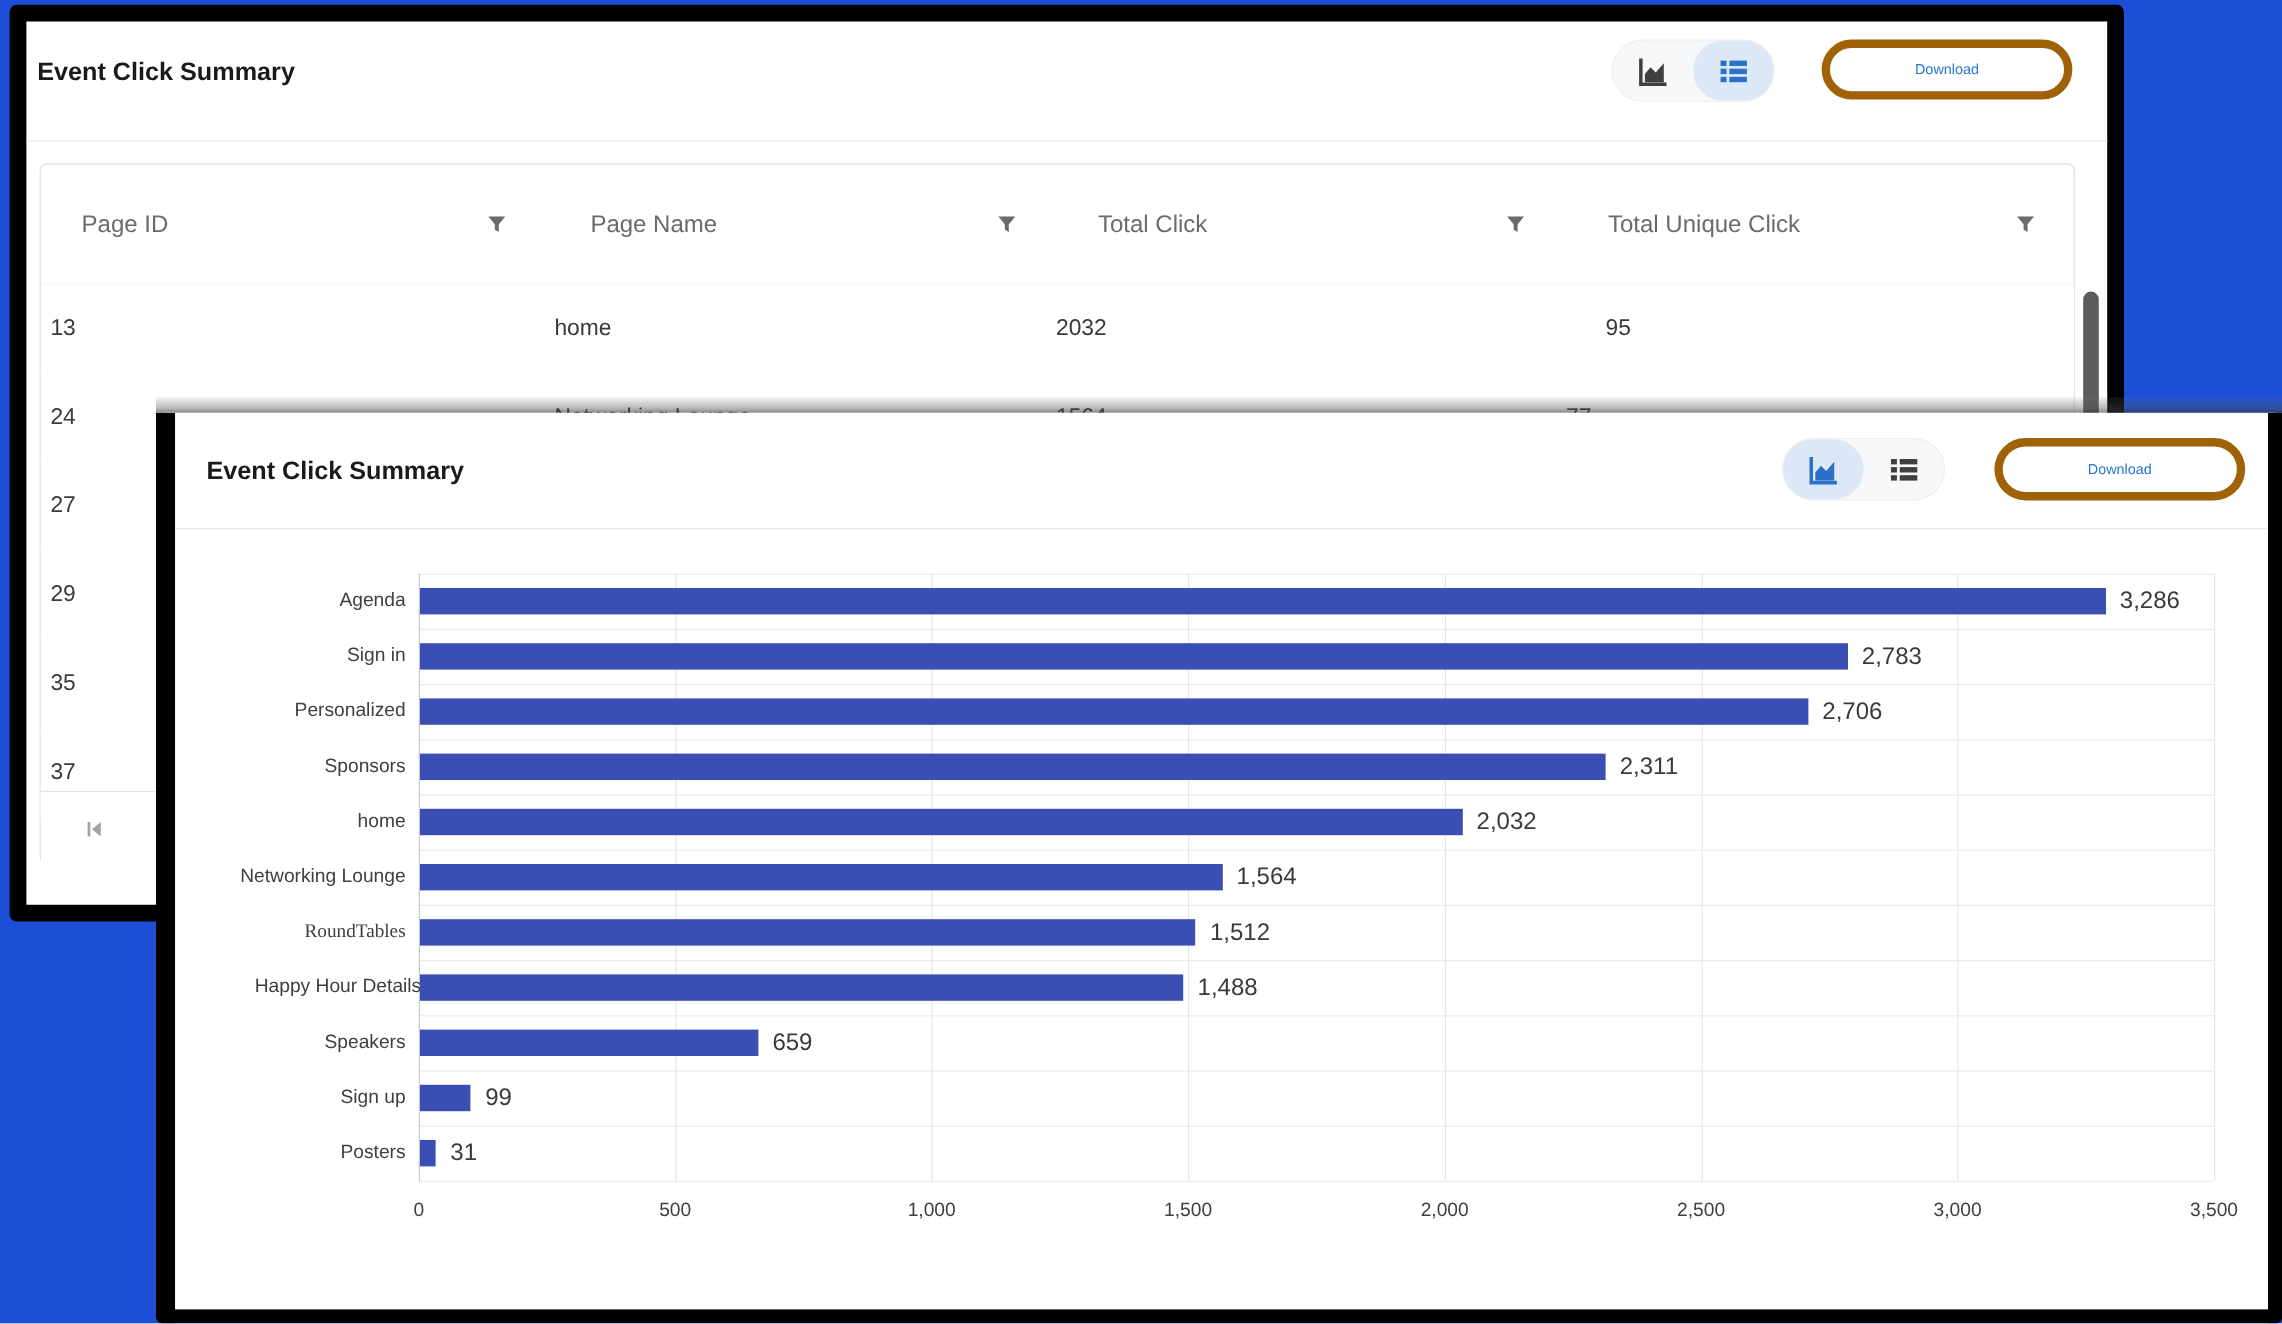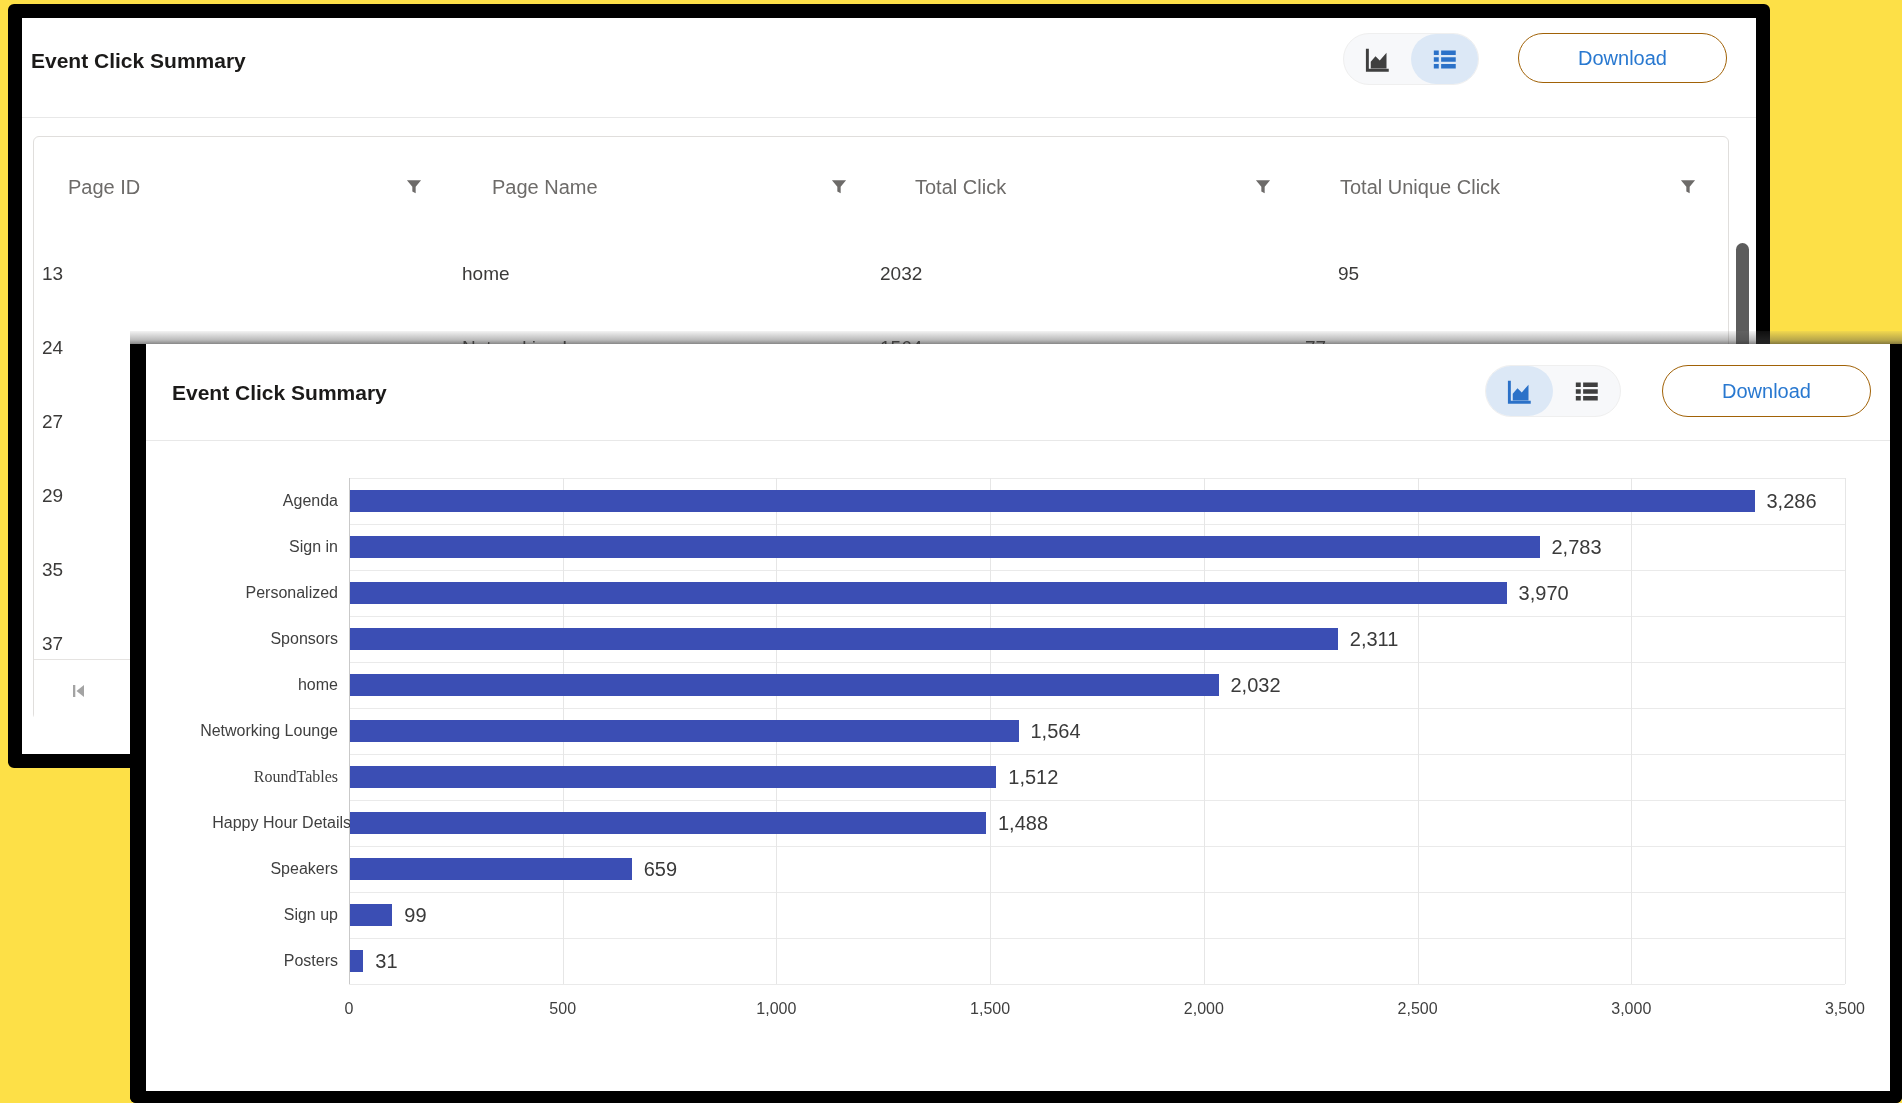--- a/index.html
+++ b/index.html
@@ -1,33 +1,33 @@
 <!DOCTYPE html>
 <html><head>
 <meta charset="utf-8">
 <style>
   html,body{margin:0;padding:0;background:#fff;}
-  .page{position:relative;width:1902px;height:1103px;background:#fde047;overflow:hidden;
+  .page{position:relative;width:1902px;height:1103px;background:#1d4ed8;overflow:hidden;
         font-family:"Liberation Sans",sans-serif;-webkit-font-smoothing:antialiased;}
   .frame{position:absolute;background:#fff;box-sizing:border-box;border:14px solid #000;border-radius:6px;}
   .bg-frame{left:8px;top:4px;width:1762px;height:764px;}
   .fg-shade{position:absolute;left:130px;top:331px;width:1772px;height:13px;
             background:linear-gradient(180deg,rgba(140,140,140,0.10) 0%,rgba(80,80,80,0.40) 70%,rgba(55,55,55,0.60) 100%);}
   .fg-frame{left:130px;top:344px;width:1772px;height:759px;border-top:none;
             border-left-width:16px;border-right-width:12px;border-bottom-width:12px;border-radius:0 0 6px 6px;}
   .card-title{position:absolute;font-size:21px;font-weight:600;color:#1b1a19;line-height:26px;white-space:nowrap;}
   .hdr-divider{position:absolute;left:0;right:0;height:1px;background:#e8e8e8;}
   
   .toggle{position:absolute;width:136px;height:52px;border-radius:26px;background:#f7f8fa;
           border:1px solid #efefef;display:flex;box-sizing:border-box;}
   .tslot{width:67px;height:50px;border-radius:26px;display:flex;align-items:center;justify-content:center;}
   .tslot.sel{background:#dce8f6;}
   
-  .dl-btn{position:absolute;width:209px;height:52px;border-radius:26px;border:1px solid #a16207;background:#fff;
-          color:#2878d0;font-size:20px;display:flex;align-items:center;justify-content:center;box-sizing:border-box;}
+  .dl-btn{position:absolute;width:209px;height:52px;border-radius:26px;border:7px solid #a16207;background:#fff;
+          color:#2878d0;font-size:12px;display:flex;align-items:center;justify-content:center;box-sizing:border-box;}
   
   .tbl{position:absolute;left:11px;top:118px;width:1696px;height:584px;border:1px solid #e0dedc;
        border-radius:6px;background:#fff;box-sizing:border-box;}
   .th-text{position:absolute;top:37px;font-size:20px;color:#6d6b69;line-height:26px;white-space:nowrap;}
   .trow{position:absolute;left:0;right:0;height:74px;border-bottom:1px solid #ededed;background:#fff;}
   .tcell{position:absolute;top:25px;font-size:19px;color:#3b3a39;line-height:24px;white-space:nowrap;}
   .pager{position:absolute;left:0;right:0;top:522px;height:60px;background:#fff;border-top:1px solid #e5e3e1;}
   .scroll-thumb{position:absolute;left:1714px;top:225px;width:13px;height:185px;border-radius:7px;background:#5c5c5c;}
   
   .gl{position:absolute;background:#e7e7e7;}
@@ -225,21 +225,21 @@
         <div class="gl" style="left: 1699px; top: 134px; width: 1px; height: 506px; background: rgb(230, 230, 230);"></div>
         <div class="tick-label" style="left: 1659px; top: 654px;">3,500</div>
         <div class="cat-label" style="top: 145px;">Agenda</div>
         <div class="bar" style="left: 204px; top: 146px; width: 1404.5px; background: rgb(59, 78, 180);"></div>
         <div class="val-label" style="left: 1620.5px; top: 145px;">3,286</div>
         <div class="cat-label" style="top: 191px;">Sign in</div>
         <div class="bar" style="left: 204px; top: 192px; width: 1189.5px; background: rgb(59, 78, 180);"></div>
         <div class="val-label" style="left: 1405.5px; top: 191px;">2,783</div>
         <div class="cat-label" style="top: 237px;">Personalized</div>
         <div class="bar" style="left: 204px; top: 238px; width: 1156.6px; background: rgb(59, 78, 180);"></div>
-        <div class="val-label" style="left: 1372.6px; top: 237px;">3,970</div>
+        <div class="val-label" style="left: 1372.6px; top: 237px;">2,706</div>
         <div class="cat-label" style="top: 283px;">Sponsors</div>
         <div class="bar" style="left: 204px; top: 284px; width: 987.8px; background: rgb(59, 78, 180);"></div>
         <div class="val-label" style="left: 1203.8px; top: 283px;">2,311</div>
         <div class="cat-label" style="top: 329px;">home</div>
         <div class="bar" style="left: 204px; top: 330px; width: 868.5px; background: rgb(59, 78, 180);"></div>
         <div class="val-label" style="left: 1084.5px; top: 329px;">2,032</div>
         <div class="cat-label" style="top: 375px;">Networking Lounge</div>
         <div class="bar" style="left: 204px; top: 376px; width: 668.5px; background: rgb(59, 78, 180);"></div>
         <div class="val-label" style="left: 884.5px; top: 375px;">1,564</div>
         <div class="cat-label" style="top: 421px; font-family: Liberation Serif, serif;">RoundTables</div>

